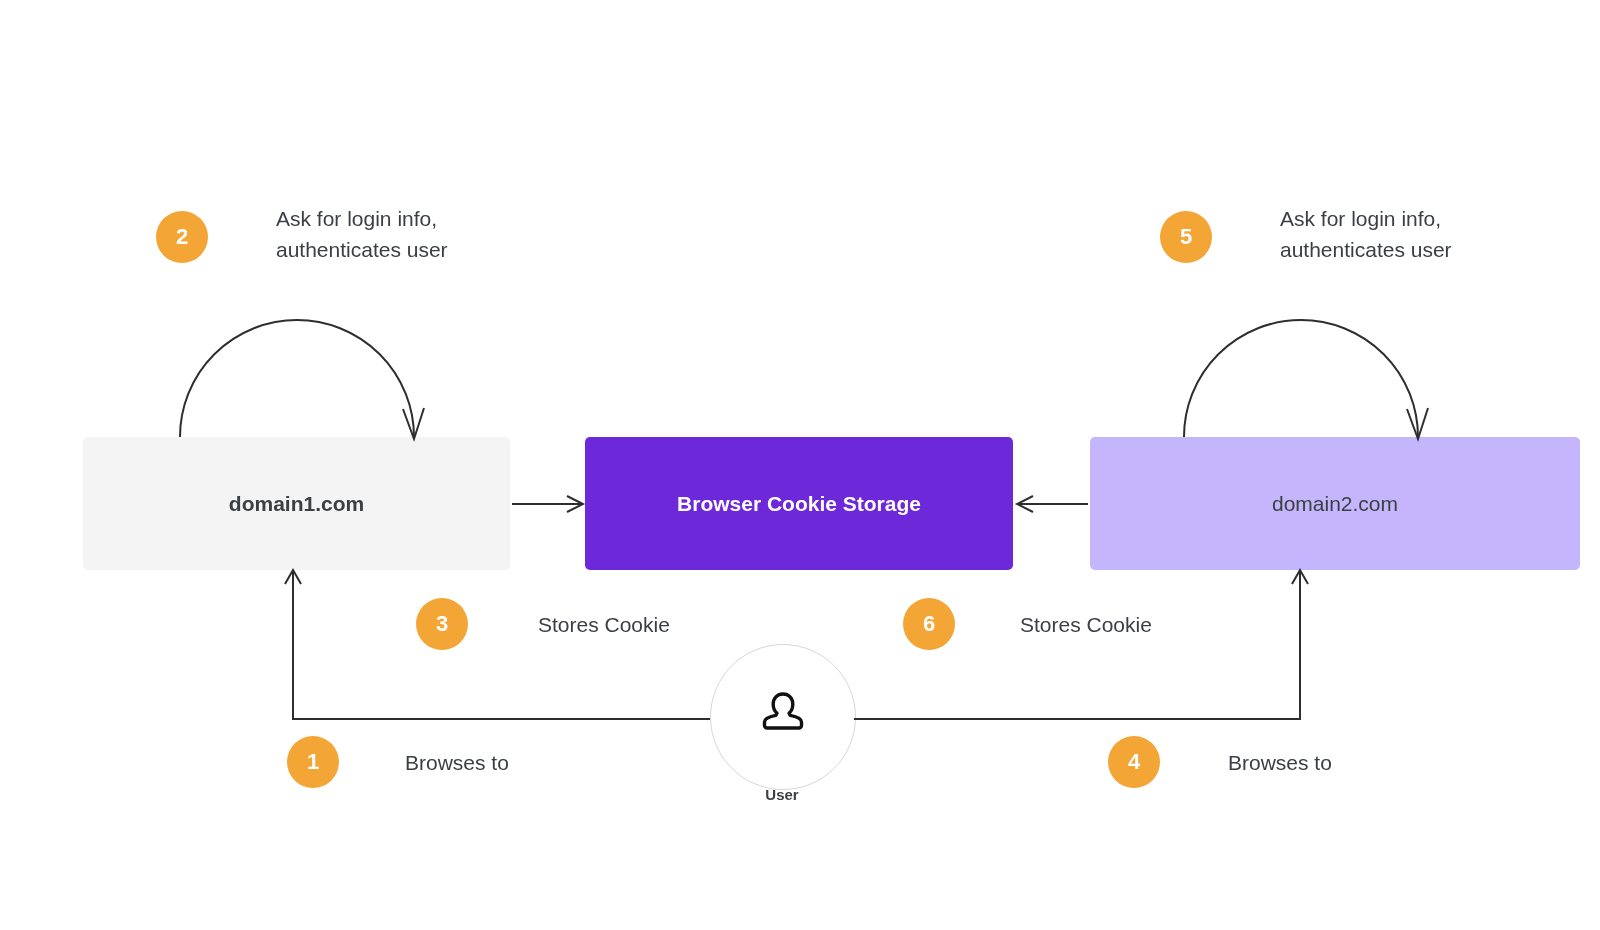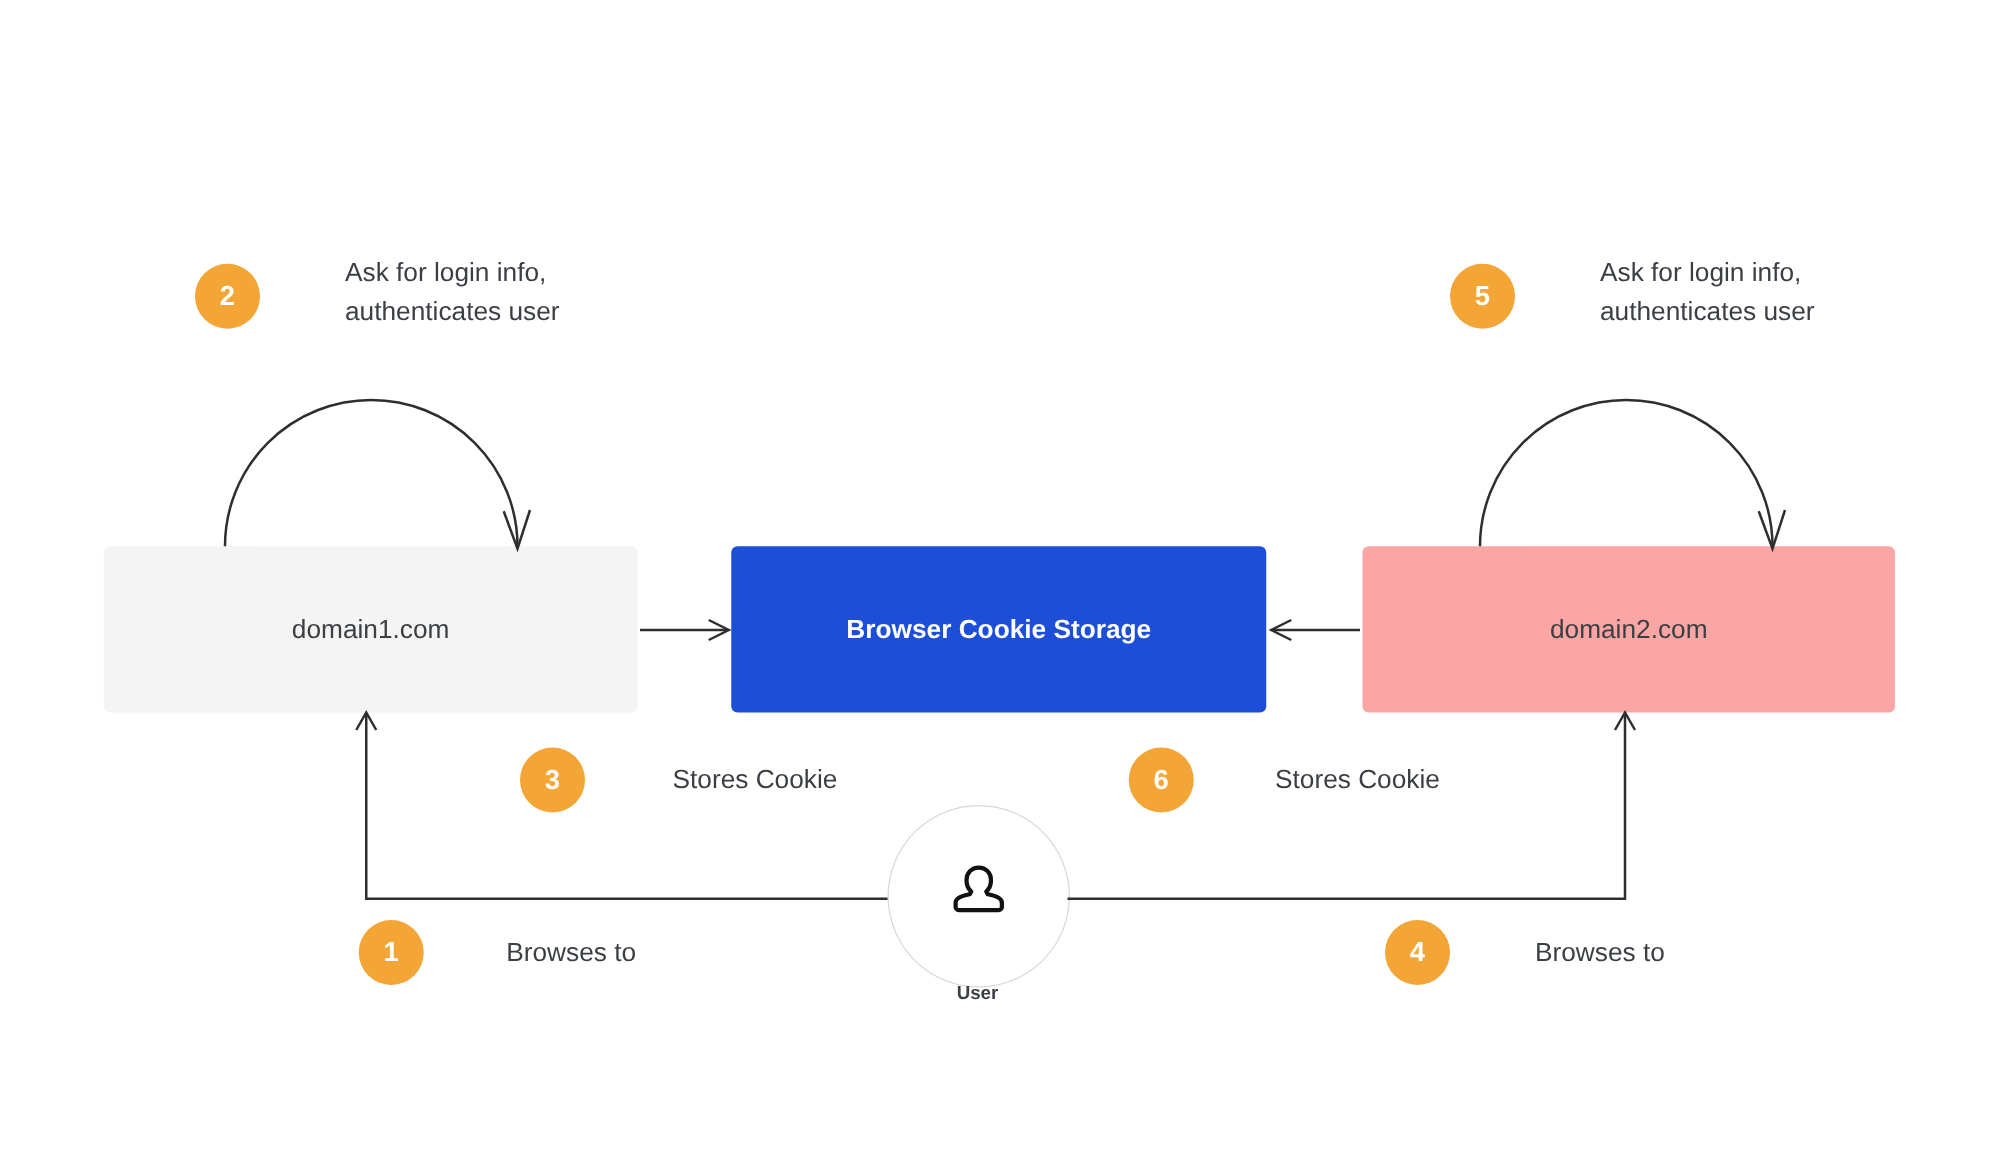--- a/index.html
+++ b/index.html
@@ -10,23 +10,23 @@
   }
   .canvas{position:absolute;inset:0;width:1600px;height:930px;}
   .title{
     position:absolute;left:383px;top:98px;width:800px;text-align:center;
     font-size:22px;font-weight:700;letter-spacing:0.6px;color:#32363b;
   }
   .node{
     position:absolute;display:flex;align-items:center;justify-content:center;
     font-size:21px;border-radius:5px;color:#3c4043;
   }
-  .node.gray{left:83px;top:437px;width:427px;height:133px;background:#f4f4f5;}
-  .node.orange{left:585px;top:437px;width:428px;height:133px;background:#1d4ed8;color:#ffffff;font-weight:700;}
-  .node.green{left:1090px;top:437px;width:426px;height:133px;background:#fca5a5;}
+  .node.gray{left:83px;top:437px;width:427px;height:133px;background:#f4f4f5;font-weight:bold;}
+  .node.orange{left:585px;top:437px;width:428px;height:133px;background:#6d28d9;color:#ffffff;font-weight:700;}
+  .node.green{left:1090px;top:437px;width:490px;height:133px;background:#c4b5fd;}
   .badge{
     position:absolute;width:52px;height:52px;border-radius:50%;
     background:#f3a536;color:#ffffff;font-size:22px;font-weight:700;
     display:flex;align-items:center;justify-content:center;z-index:6;
   }
   .step-label{
     position:absolute;font-size:21px;line-height:31px;color:#3b3f44;
     white-space:pre-line;z-index:6;margin-left:48px;
   }
   .vcenter{transform:translateY(-50%);text-align:right;}

